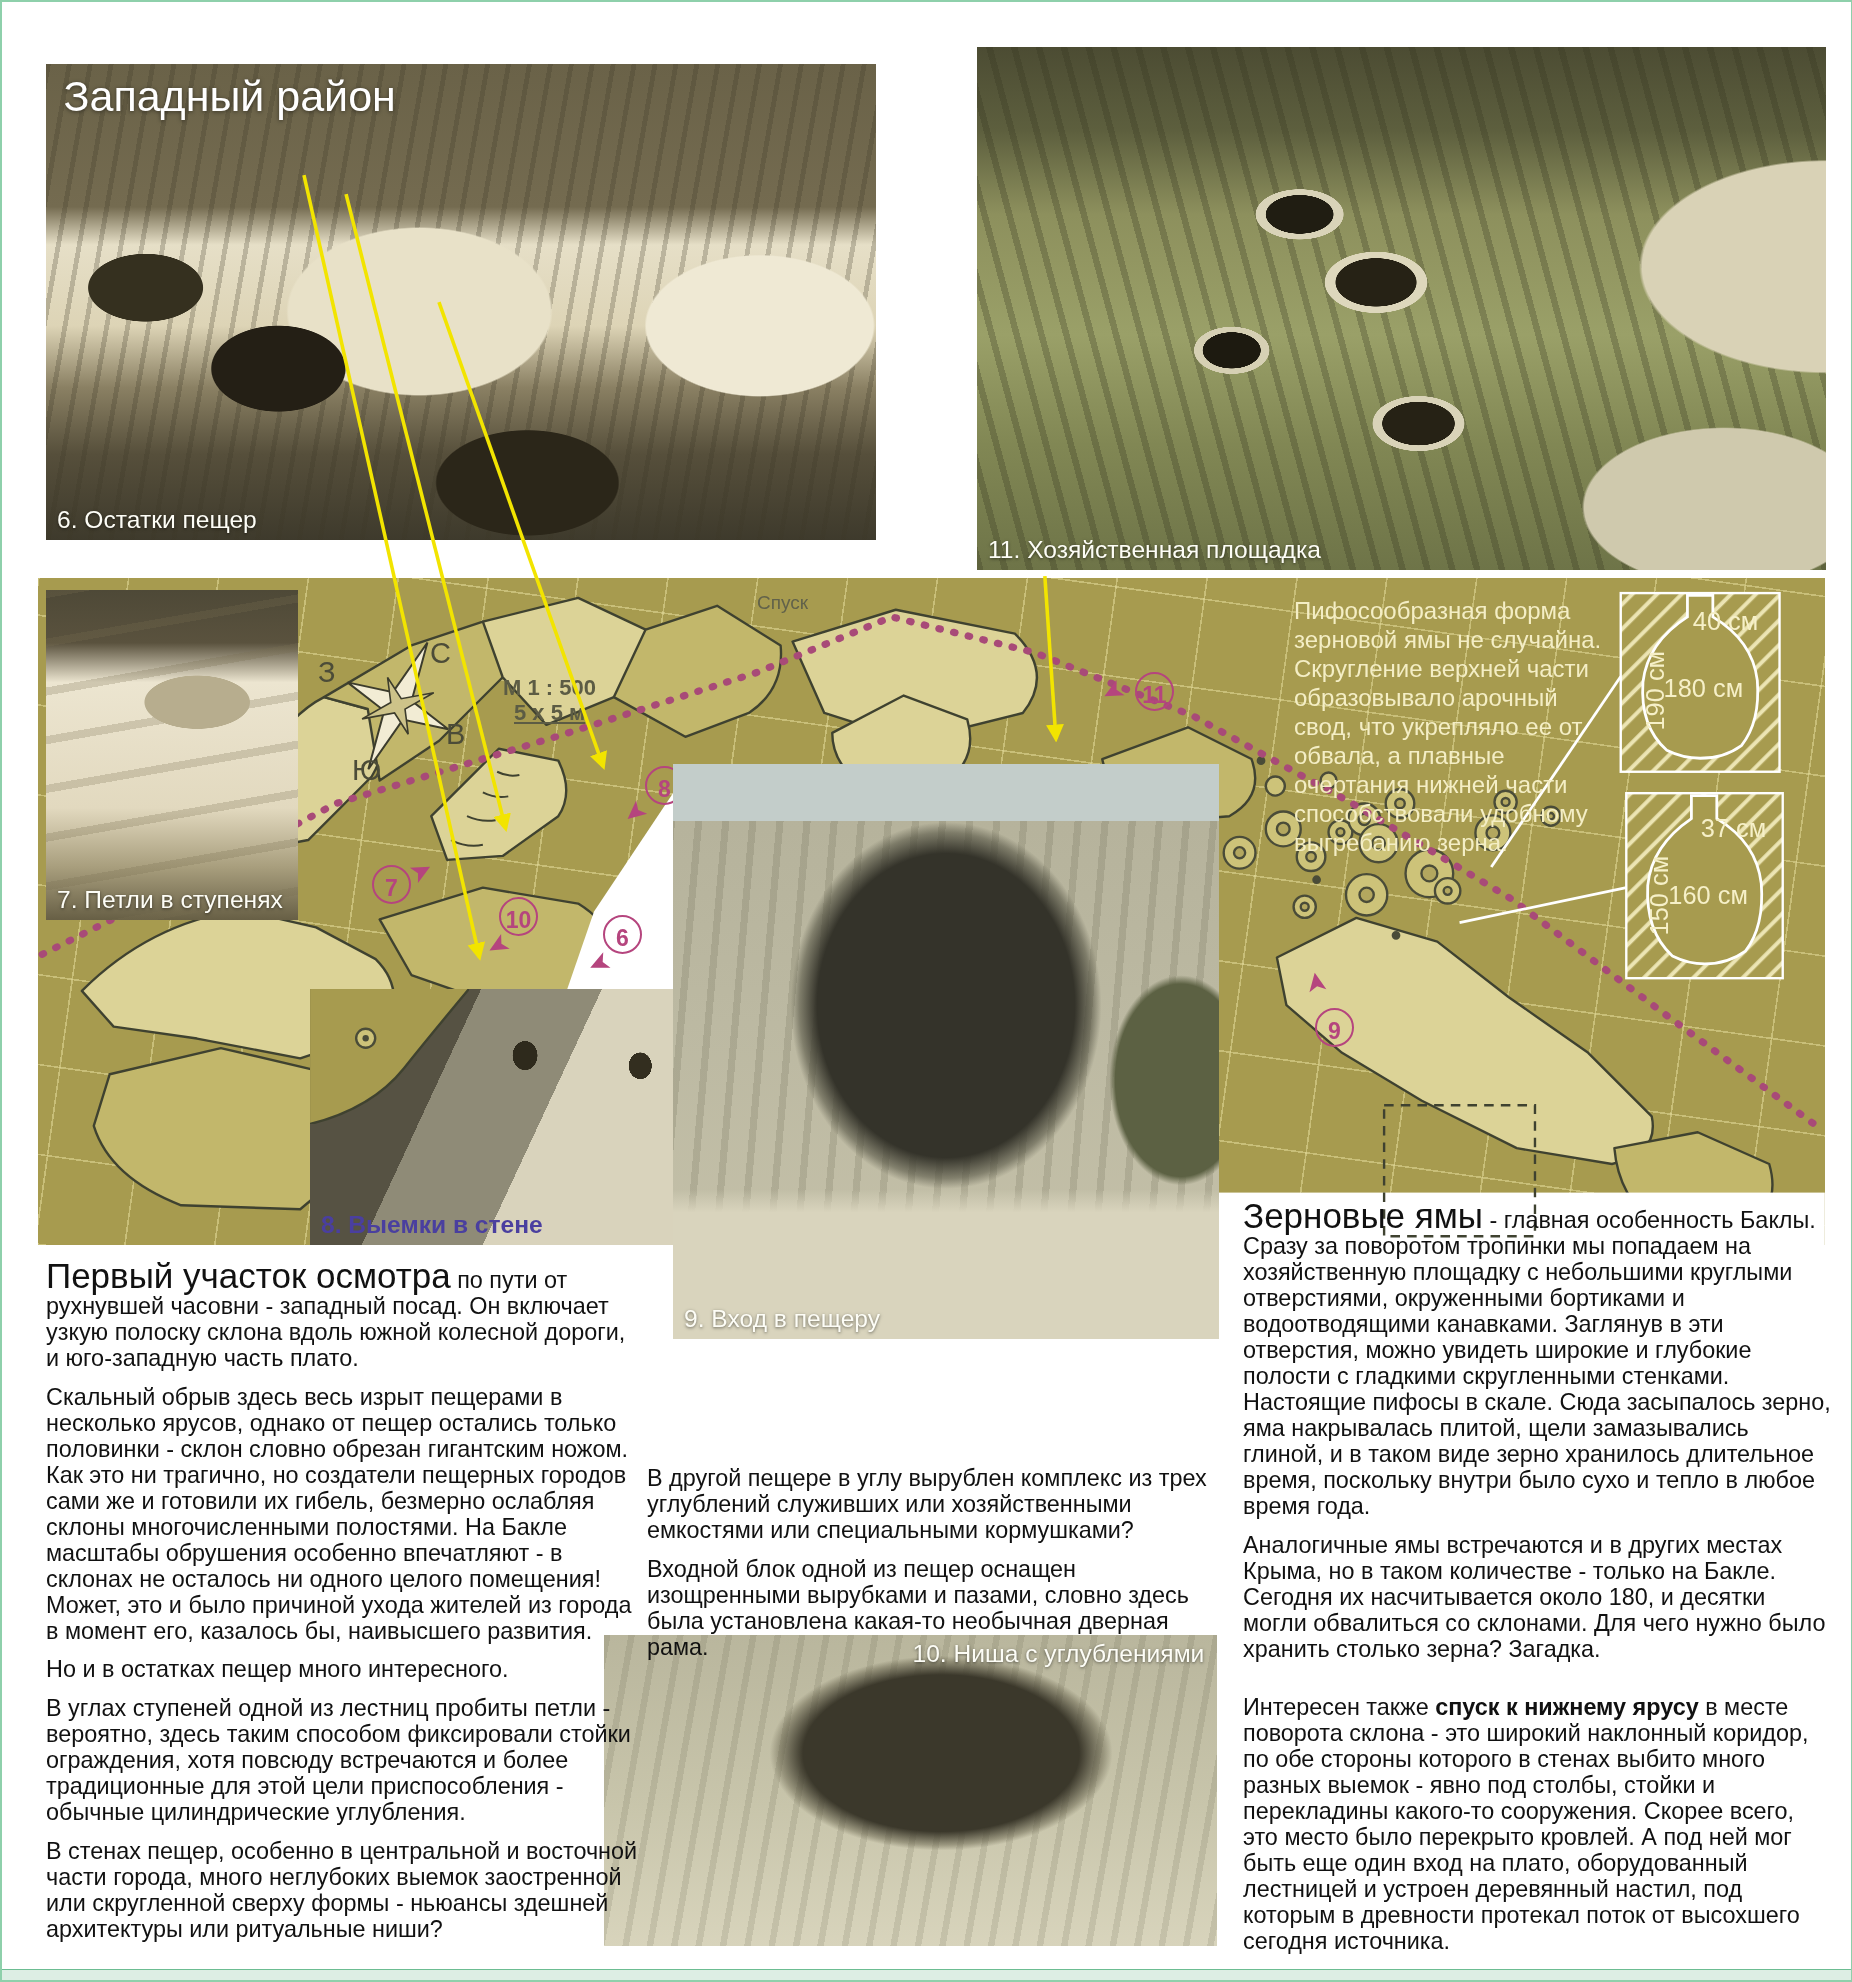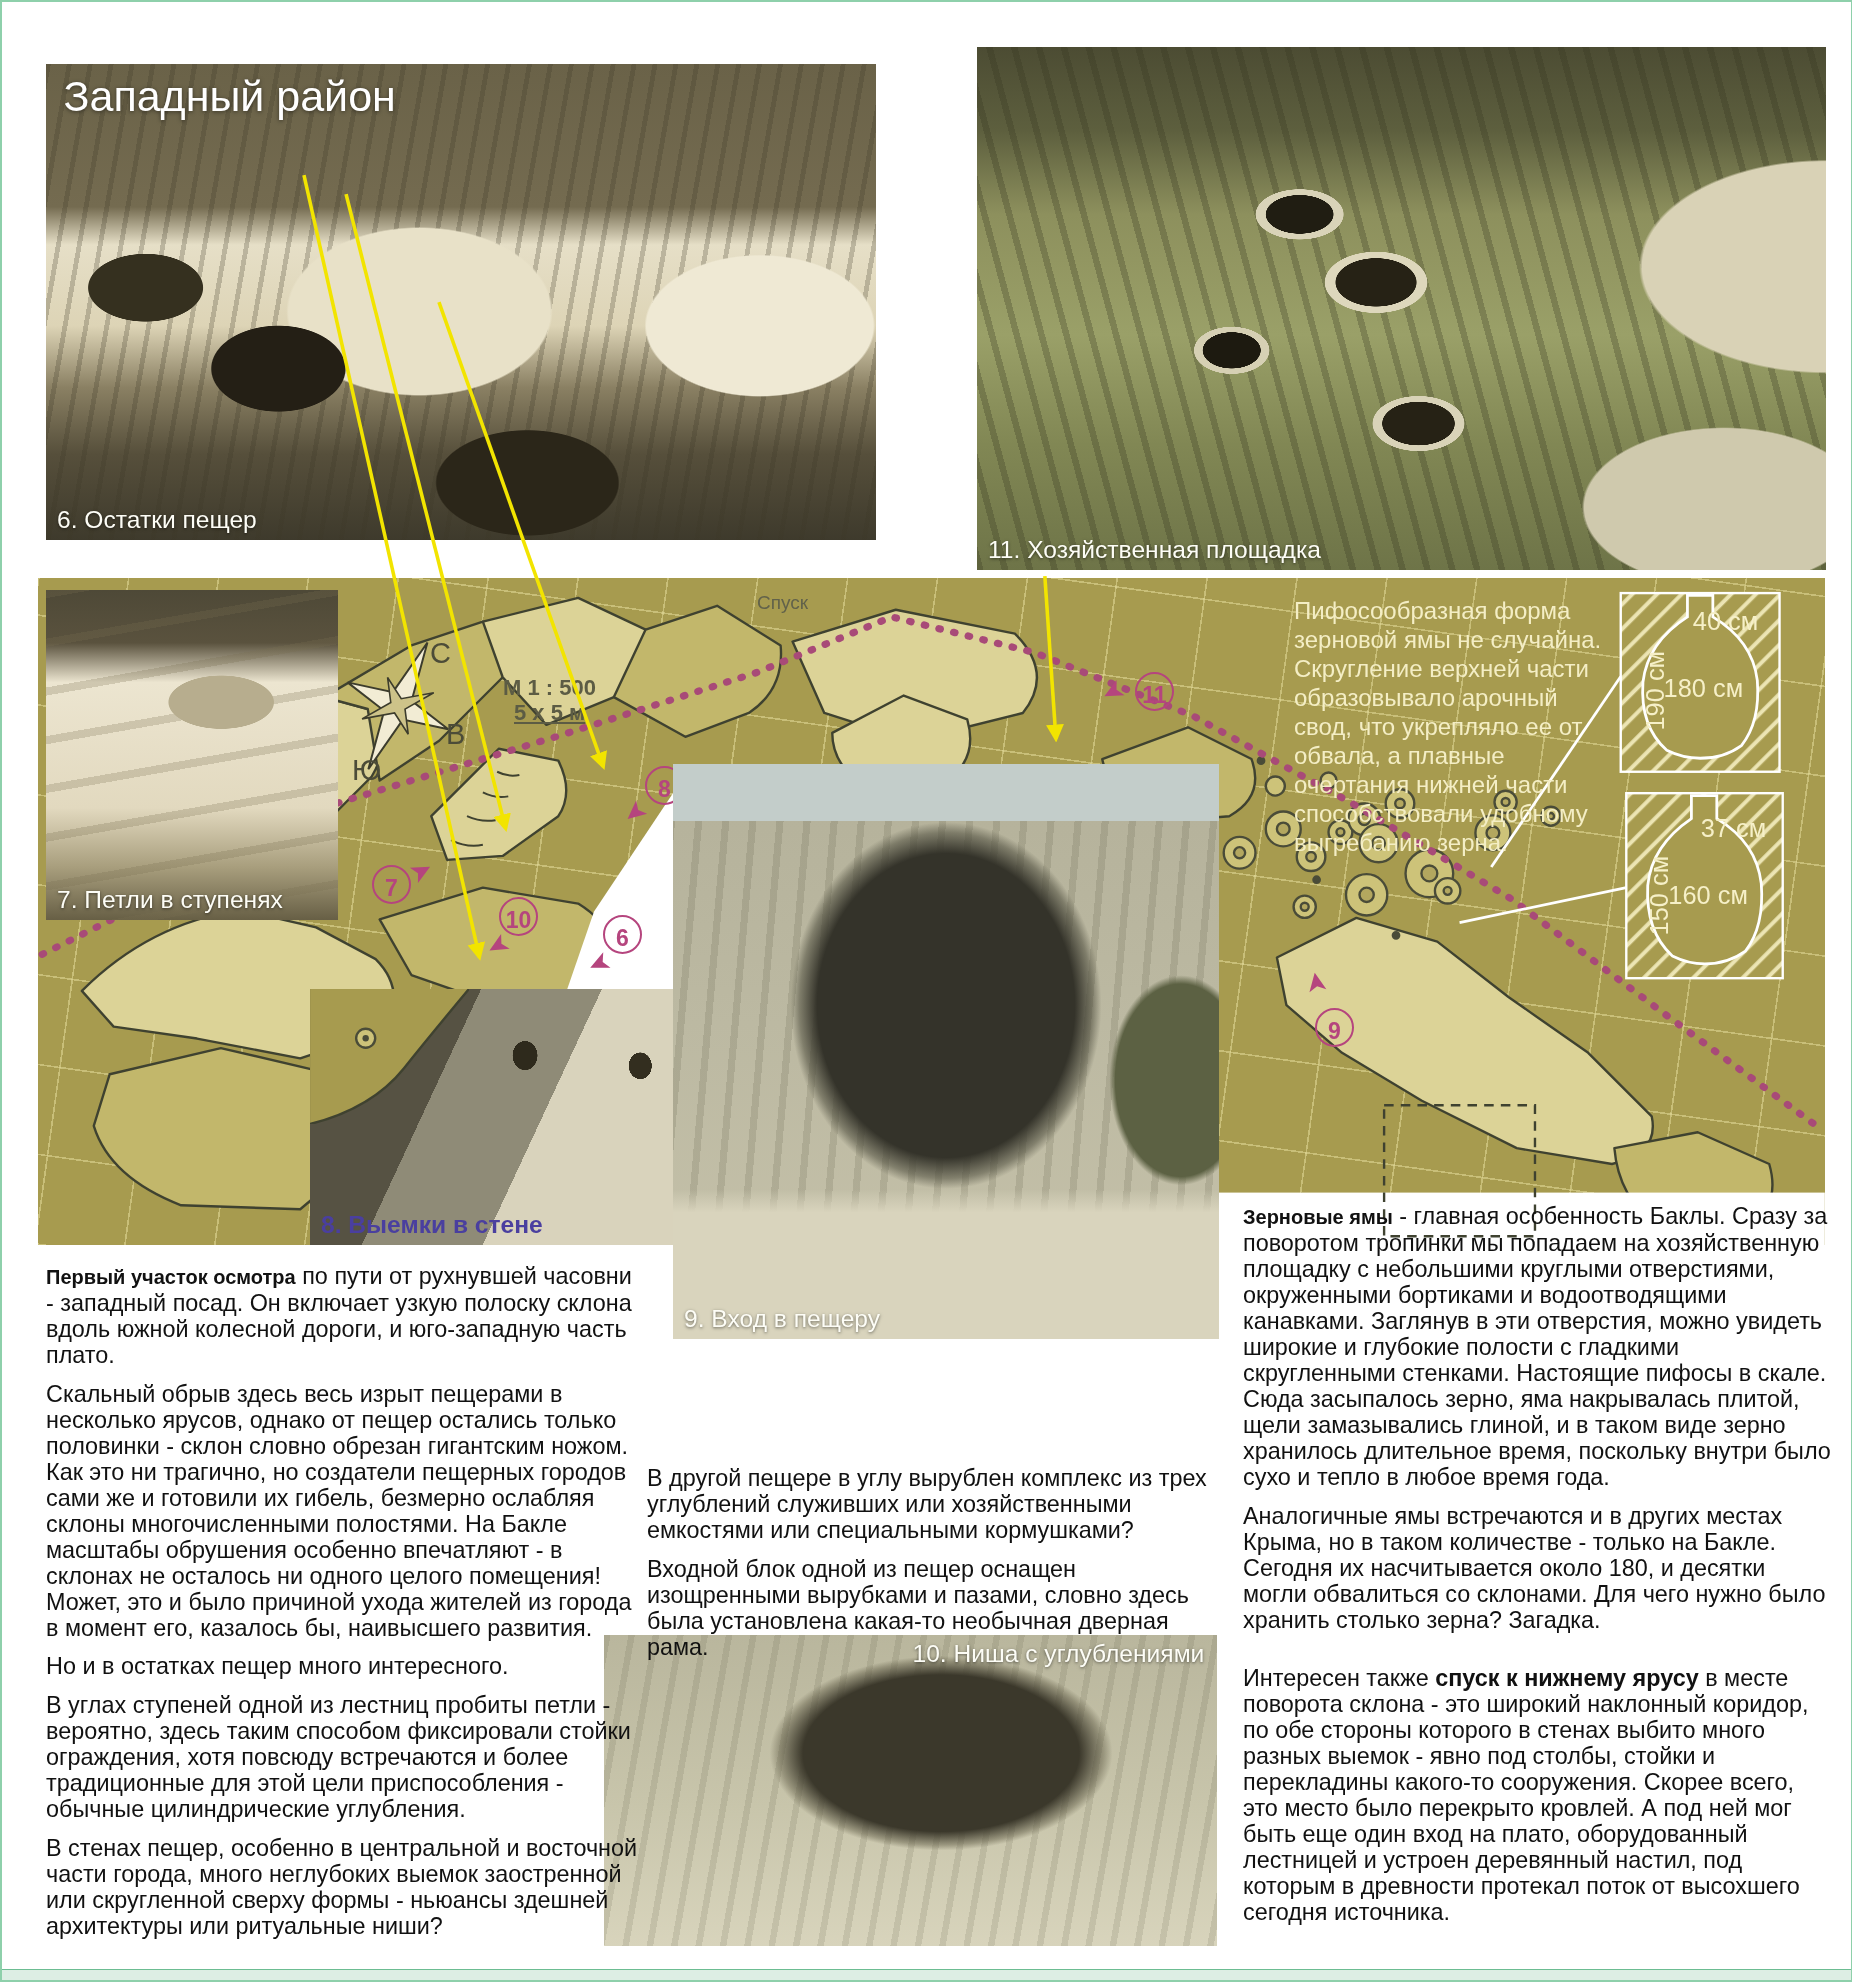--- a/index.html
+++ b/index.html
@@ -21,21 +21,21 @@
     linear-gradient(180deg,#6a6248 0%,#746b50 30%,#e6dfc7 38%,#ddd4b6 55%,#8a8063 68%,#564f3b 82%,#3e3a2c 100%); margin-top: 17px;}
   #photo11{left:975px;top:45px;width:849px;height:523px;background:
     radial-gradient(ellipse 56px 32px at 38% 32%, #201d12 0 60%, #d9d3b8 61% 78%, transparent 79%),
     radial-gradient(ellipse 67px 40px at 47% 45%, #262215 0 60%, #ddd7bc 61% 76%, transparent 77%),
     radial-gradient(ellipse 48px 30px at 30% 58%, #1d1a10 0 60%, #d6d0b4 61% 78%, transparent 79%),
     radial-gradient(ellipse 60px 36px at 52% 72%, #262215 0 60%, #d9d3b8 61% 76%, transparent 77%),
     radial-gradient(ellipse 334px 191px at 100% 42%, #d9d2b6 0 55%, transparent 56%),
     radial-gradient(ellipse 254px 143px at 88% 88%, #cfc9ad 0 55%, transparent 56%),
     repeating-linear-gradient(75deg, rgba(52,52,30,.28) 0 6.4px, transparent 6.4px 24px),
     linear-gradient(180deg,#4c4c33 0%,#5d5f3e 16%,#8d905d 32%,#9aa068 55%,#818754 76%,#6e7448 100%);}
-  #photo7{left:44px;top:588px;width:292px;height:330px;background:
+  #photo7{left:44px;top:588px;width:252px;height:330px;background:
     radial-gradient(ellipse 95px 48px at 60% 34%, #b7ad8e 0 55%, transparent 56%),
     repeating-linear-gradient(170deg, rgba(120,110,80,.25) 0 8px, transparent 8px 48px),
     linear-gradient(180deg,#4e4937 0%,#5a523e 16%,#ece5d0 28%,#e2d9bf 66%,#a89e7d 84%,#675f45 100%);}
   #photo8{left:308px;top:987px;width:384px;height:256px;background:
     radial-gradient(ellipse 20.6px 24px at 56% 26%, #2e2a1c 0 60%, transparent 61%),
     radial-gradient(ellipse 19px 22px at 86% 30%, #332e1f 0 60%, transparent 61%),
     linear-gradient(115deg,#565243 0 34%,#8f8b77 34% 58%,#d9d3bc 58% 100%),
     linear-gradient(180deg,#c7c2ab 0 70%,#8c7f5c 70% 100%);background-blend-mode:normal;}
   #photo9{left:671px;top:762px;width:546px;height:575px;background:
     linear-gradient(180deg,#c3cdca 0 10%,transparent 10%),
@@ -62,21 +62,21 @@
   #note{position:absolute;left:1256px;top:17.5px;width:321px;font-size:24px;line-height:29px;
         color:#f4eec5;}
   .m{position:absolute;width:35px;height:35px;border:2.4px solid #b5457e;border-radius:50%;
      color:#b5457e;font-size:23px;font-weight:bold;display:flex;align-items:flex-end;
      justify-content:center;background:transparent;}
   .tri{position:absolute;color:#b5457e;font-size:27px;line-height:1;
        transform-origin:center;display:inline-block;}
   
   .col{position:absolute;font-size:23.4px;line-height:26px;}
   .col p{margin:0 0 12.7px 0;}
-  .lead{font-weight:bold;font-size:20px;}
+  .lead{font-weight:normal;font-size:35px;}
   .b{font-weight:bold;}
   #botstrip{left:0;bottom:0;width:100%;height:10.3px;background:#ddeee4;
             border-top:1.6px solid #6cbd92;}
 </style>
 </head>
 <body>
 
 <div id="page">
 
   <div id="map" class="abs">

